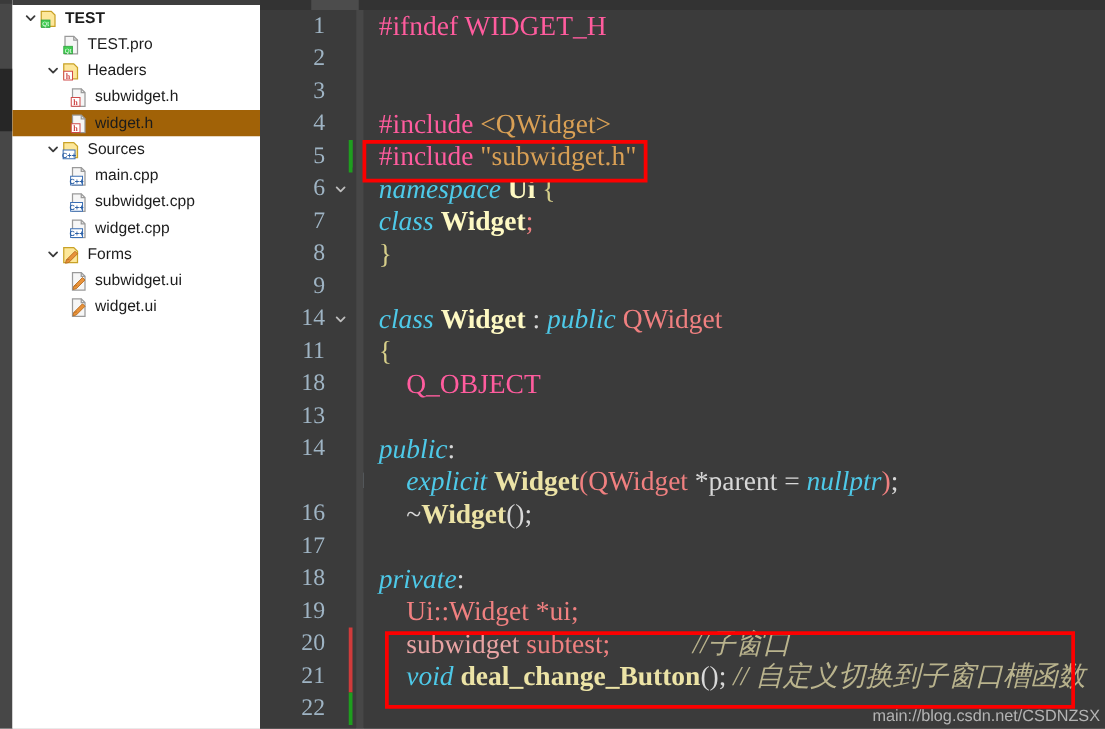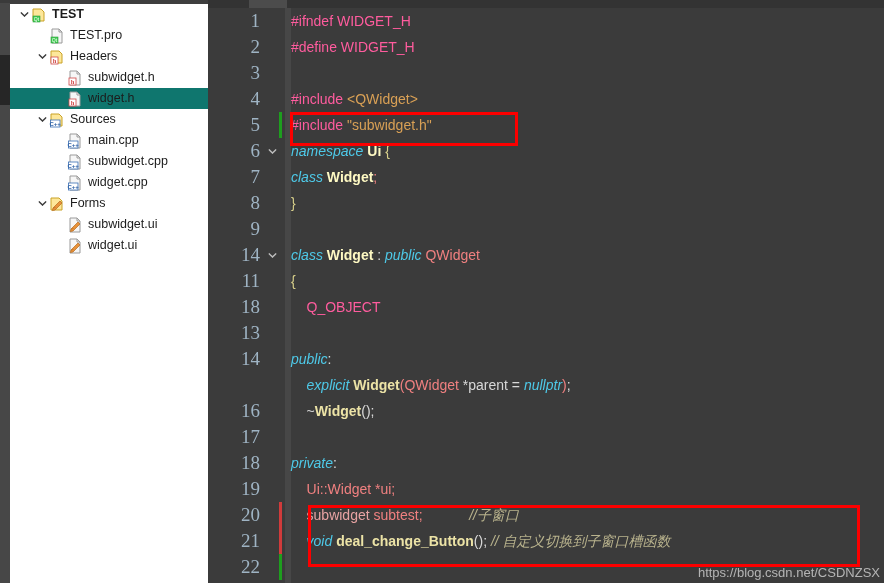--- a/index.html
+++ b/index.html
@@ -15,51 +15,51 @@
   .mode-strip{position:absolute;left:0;top:0;width:10px;height:583px;background:#474747;}
   .mode-strip .seg-top{position:absolute;left:0;top:0;width:10px;height:3px;background:#3a3a3a;}
   .mode-strip .seg-active{position:absolute;left:0;top:55px;width:10px;height:50px;background:#262626;}
 
   
   .sidebar{position:absolute;left:10px;top:0;width:198px;height:583px;background:#ffffff;}
   .sb-topbar{position:absolute;left:0;top:0;width:198px;height:4px;background:#3e3e3e;}
   .tree{position:absolute;left:0;top:4px;width:198px;}
 
   .row{position:relative;height:21px;display:flex;align-items:center;white-space:nowrap;cursor:default;}
-  .row.selected{background:#0f766e;}
+  .row.selected{background:#a16207;}
   .arrow{width:13px;height:21px;flex:0 0 13px;display:flex;align-items:center;justify-content:center;}
   .arrow svg{display:block;}
   .ico{width:16px;height:16px;flex:0 0 16px;margin-right:5px;position:relative;}
   .lbl{font-size:12.5px;color:#1c1c1c;line-height:21px;}
   .lbl.bold{font-weight:bold;}
 
   
   .ind0{padding-left:8px;}
   .ind1{padding-left:26px;}
-  .ind2{padding-left:44px;}
+  .ind2{padding-left:32px;}
 
   
   .editor{position:absolute;left:208px;top:0;width:676px;height:583px;background:#3b3b3b;}
   .ed-topbar{position:absolute;left:0;top:0;width:676px;height:8px;background:#333333;}
   .ed-topbar .tabstub{position:absolute;left:41px;top:0;width:38px;height:8px;background:#4c4c4c;}
   .gutter{position:absolute;left:0;top:8px;width:77px;height:575px;background:#3b3b3b;}
   .gutter-sep{position:absolute;left:77px;top:8px;width:6px;height:575px;background:#474747;}
   .code-area{position:absolute;left:83px;top:8px;width:593px;height:575px;background:#3b3b3b;}
 
   .ln-row{position:absolute;left:0;width:77px;height:26px;}
   .ln-num{position:absolute;right:25px;top:0;line-height:26px;font-size:19px;
           color:#9fb4c4;font-family:"Liberation Serif", serif;}
   .fold{position:absolute;right:6px;top:0;height:26px;width:14px;display:flex;align-items:center;justify-content:center;}
 
   .marker{position:absolute;width:3px;height:26px;left:71px;}
   .marker.green{background:#1e9e1e;}
   .marker.red{background:#d03b3b;}
 
-  .code-line{position:absolute;left:0;height:26px;line-height:26px;white-space:pre;
-             font-family:Liberation Sans, sans-serif;font-size:14px;color:#d6d6d6;}
+  .code-line{position:absolute;left:12px;height:26px;line-height:26px;white-space:pre;
+             font-family:Liberation Serif, serif;font-size:22px;color:#d6d6d6;}
 
   
   .t-pre{color:#ff5c9e;}
   .t-kw{color:#4ec9e8;font-style:italic;}
   .t-type{color:#fef9c3;font-weight:bold;}
   .t-plain{color:#d8d8d8;}
   .t-str{color:#d9a055;}
   .t-brace{color:#d7cf8a;}
   .t-field{color:#e8a3a3;}
   .t-func{color:#ece3a6;font-weight:bold;}
@@ -298,21 +298,20 @@
         <div class="ln-row" style="top: 520px;">
           <span class="ln-num">21</span>
         </div>
         <div class="ln-row" style="top: 546px;">
           <span class="ln-num">22</span>
         </div>
       </div>
     <div class="gutter-sep"></div>
     <div class="code-area" id="codeArea">
         <div class="code-line" style="top: 0px;"><span class="t-pre">#ifndef WIDGET_H</span></div>
-        <div class="code-line" style="top: 26px;"><span class="t-pre">#define WIDGET_H</span></div>
         <div class="code-line" style="top: 52px;"></div>
         <div class="code-line" style="top: 78px;"><span class="t-pre">#include </span><span class="t-str">&lt;QWidget&gt;</span></div>
         <div class="code-line" style="top: 104px;"><span class="t-pre">#include </span><span class="t-str">"subwidget.h"</span></div>
         <div class="code-line" style="top: 130px;"><span class="t-kw">namespace </span><span class="t-type">Ui</span><span class="t-brace"> {</span></div>
         <div class="code-line" style="top: 156px;"><span class="t-kw">class </span><span class="t-type">Widget</span><span class="t-cls">;</span></div>
         <div class="code-line" style="top: 182px;"><span class="t-brace">}</span></div>
         <div class="code-line" style="top: 208px;"></div>
         <div class="code-line" style="top: 234px;"><span class="t-kw">class </span><span class="t-type">Widget</span><span class="t-plain"> : </span><span class="t-kw">public </span><span class="t-cls">QWidget</span></div>
         <div class="code-line" style="top: 260px;"><span class="t-brace">{</span></div>
         <div class="code-line" style="top: 286px;"><span class="t-pre">    Q_OBJECT</span></div>
@@ -324,21 +323,21 @@
         <div class="code-line" style="top: 442px;"><span class="t-kw">private</span><span class="t-plain">:</span></div>
         <div class="code-line" style="top: 468px;"><span class="t-cls">    Ui::Widget *ui;</span></div>
         <div class="code-line" style="top: 494px;"><span class="t-field">    subwidget</span><span class="t-cls"> subtest;</span><span class="t-plain">            </span><span class="t-cmt">//子窗口</span></div>
         <div class="code-line" style="top: 520px;"><span class="t-kw">    void </span><span class="t-func">deal_change_Button</span><span class="t-plain">();</span><span class="t-cmt"> // 自定义切换到子窗口槽函数</span></div>
         <div class="code-line" style="top: 546px;"></div>
       </div>
     <div id="annots">
         <div class="annot" style="left: 82px; top: 112px; width: 228px; height: 34px;"></div>
         <div class="annot" style="left: 100px; top: 505px; width: 552px; height: 62px;"></div>
       </div>
-    <div class="watermark">https://blog.csdn.net/CSDNZSX</div>
+    <div class="watermark">main://blog.csdn.net/CSDNZSX</div>
   <div class="marker green" style="top: 112px;"></div>
       <div class="marker red" style="top: 502px;"></div>
       <div class="marker red" style="top: 528px;"></div>
       <div class="marker green" style="top: 554px;"></div>
       <div style="position: absolute; left: 72px; top: 112px; width: 2px; height: 22px; background: rgb(30, 158, 30);"></div>
     </div>
 
 </div>
 
 </body></html>

